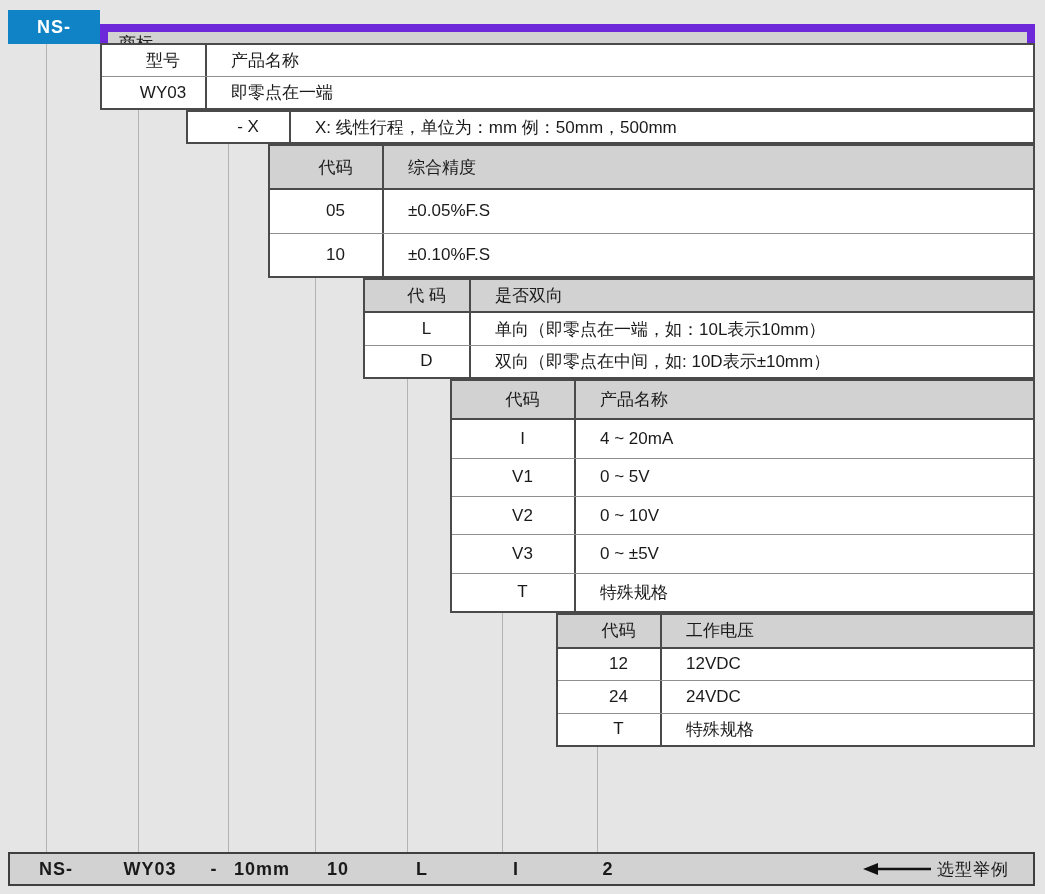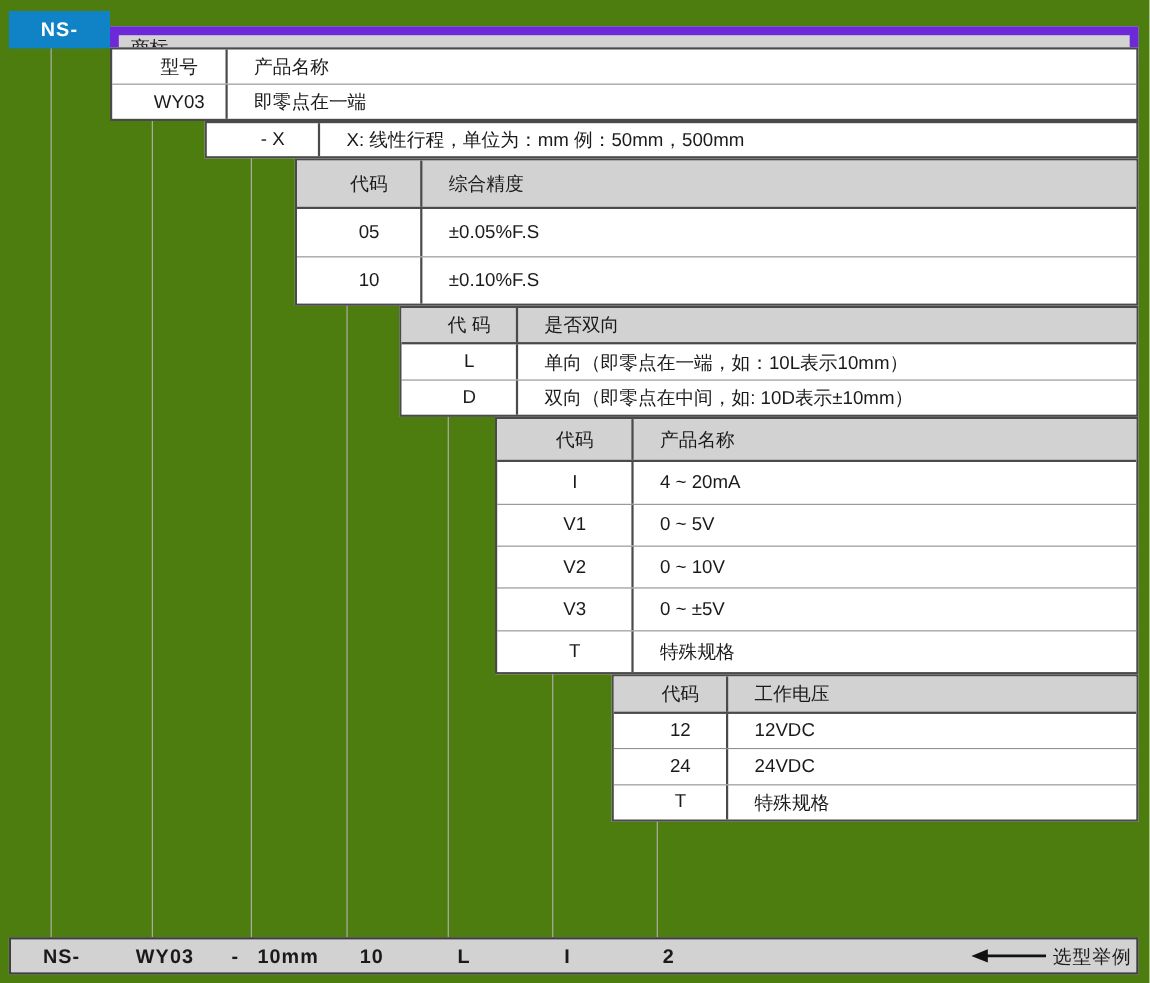--- a/index.html
+++ b/index.html
@@ -5,21 +5,21 @@
   * { margin:0; padding:0; box-sizing:border-box; }
   html,body { background:#fff; }
   body {
     font-family:"Liberation Sans","DejaVu Sans",sans-serif;
     color:#1a1a1a;
     -webkit-font-smoothing:antialiased;
   }
   .stage {
     position:relative;
     width:1045px; height:894px;
-    background:#4d7c0f;
+    background:#e5e5e5;
     overflow:hidden;
     font-size:17px;
   }
 
   
   .ns-box {
     position:absolute; left:8px; top:10px; width:92px; height:34px;
     background:#0f83c6;
     color:#fff; font-weight:bold; font-size:18px; letter-spacing:1px;
     display:flex; align-items:center; justify-content:center;
@@ -95,21 +95,21 @@
   }
   .p0 { left:1px;   }
   .p1 { left:95px;  }
   .p2 { left:159px; }
   .p3 { left:207px; }
   .p4 { left:283px; }
   .p5 { left:367px; }
   .p6 { left:461px; }
   .p7 { left:553px; }
   .example-note {
-    position:absolute; right:4px; top:0; height:100%;
+    position:absolute; right:24px; top:0; height:100%;
     display:flex; align-items:center; gap:6px;
   }
   .example-note svg { display:block; }
   .example-note .note-label { font-size:17px; letter-spacing:1px; }
 </style>
 </head>
 <body>
 
 <div class="stage">
 

